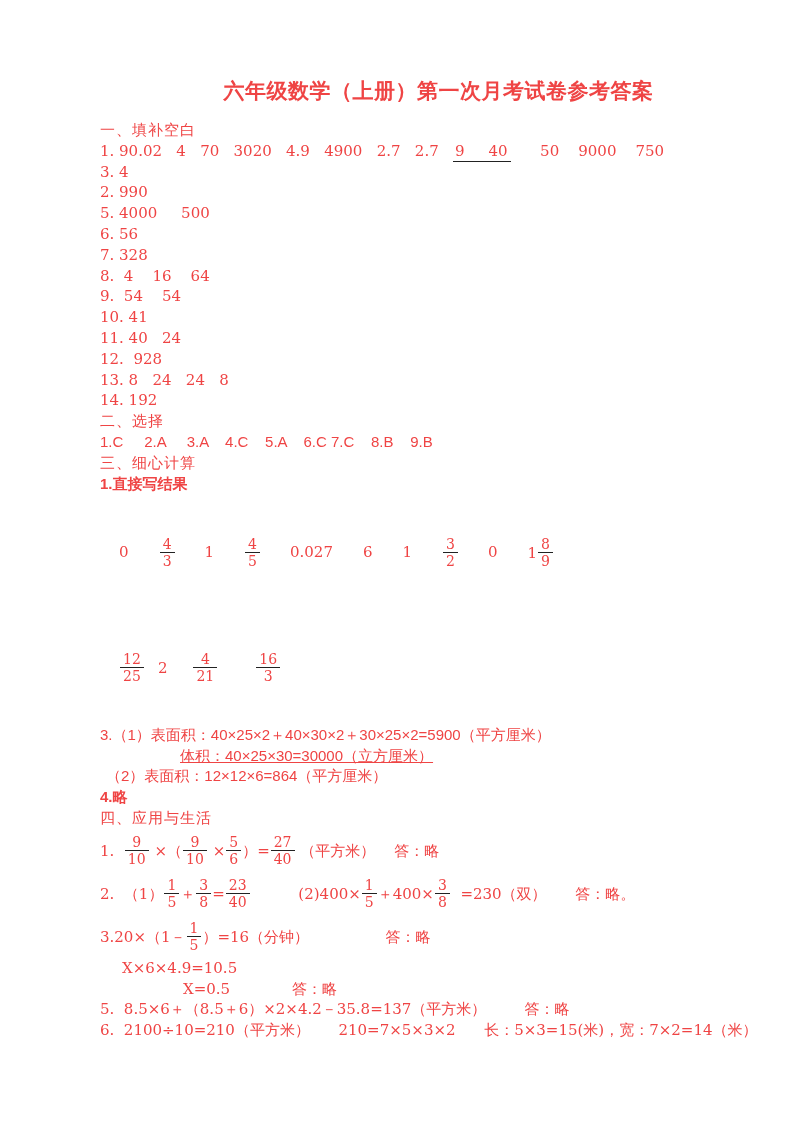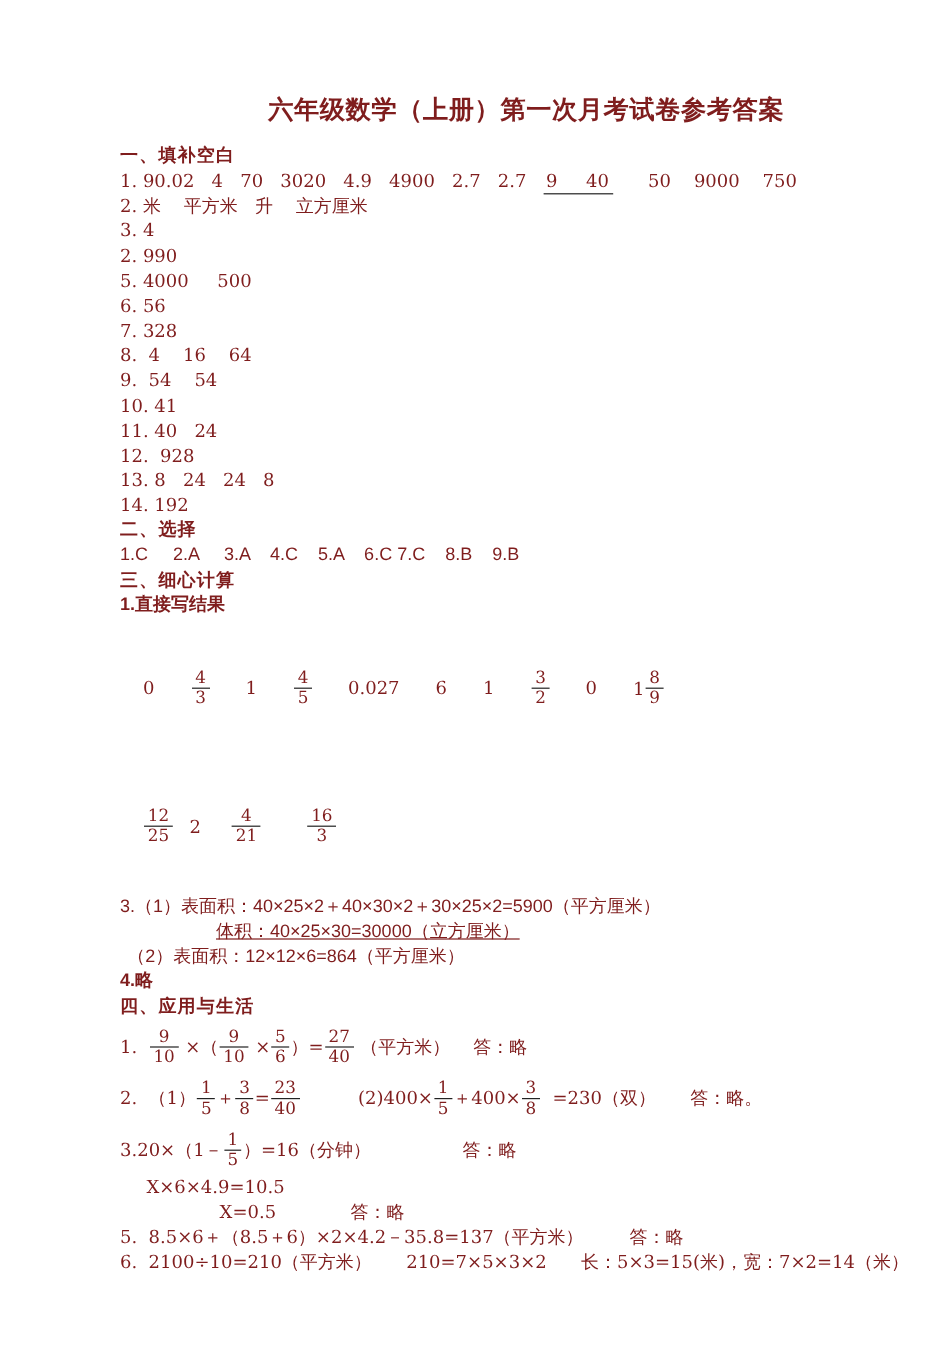--- a/index.html
+++ b/index.html
@@ -3,21 +3,21 @@
 <meta charset="utf-8">
 <style>
   html, body { margin: 0; padding: 0; background: #ffffff; }
   .page {
     position: relative;
     width: 793px;
     height: 1122px;
     box-sizing: border-box;
     padding: 78px 16px 0 100px;
     background: #ffffff;
-    color: #7f1d1d;
+    color: #ef4444;
     overflow: hidden;
     font-family: "DejaVu Serif", "Liberation Serif", serif;
     font-size: 15px;
   }
   .title {
     font-family: "DejaVu Serif", "Liberation Serif", serif;
     font-weight: 700;
     font-size: 21px;
     line-height: 26px;
     text-align: center;
@@ -27,21 +27,21 @@
   }
   .line {
     white-space: pre-wrap;
     line-height: 20.8px;
     min-height: 20.8px;
   }
   .serif { font-family: "DejaVu Serif", "Liberation Serif", serif; }
   .sans  { font-family: "Liberation Sans", "DejaVu Sans", sans-serif; }
   .hdr {
     font-family: "Liberation Sans", "DejaVu Sans", sans-serif;
-    font-weight: 700;
+    font-weight: 400;
     letter-spacing: 1px;
   }
   .subhdr {
     font-family: "Liberation Sans", "DejaVu Sans", sans-serif;
     font-weight: 700;
   }
   .underline {
     border-bottom: 1.5px solid #222;
     padding: 0 4px 1px 2px;
   }
@@ -83,21 +83,20 @@
 </style>
 </head>
 <body>
 
 <div class="page">
 
   <h1 class="title">六年级数学（上册）第一次月考试卷参考答案</h1>
 
   <div class="line hdr">一、填补空白</div>
   <div class="line serif"><span>1. 90.02   4   70   3020   4.9   4900   2.7   2.7   </span><span class="underline">9     40</span><span>      50    9000    750</span></div>
-  <div class="line serif">2. 米    平方米   升    立方厘米</div>
   <div class="line serif">3. 4</div>
   <div class="line serif">2. 990</div>
   <div class="line serif">5. 4000     500</div>
   <div class="line serif">6. 56</div>
   <div class="line serif">7. 328</div>
   <div class="line serif">8.  4    16    64</div>
   <div class="line serif">9.  54    54</div>
   <div class="line serif">10. 41</div>
   <div class="line serif">11. 40   24</div>
   <div class="line serif">12.  928</div>

